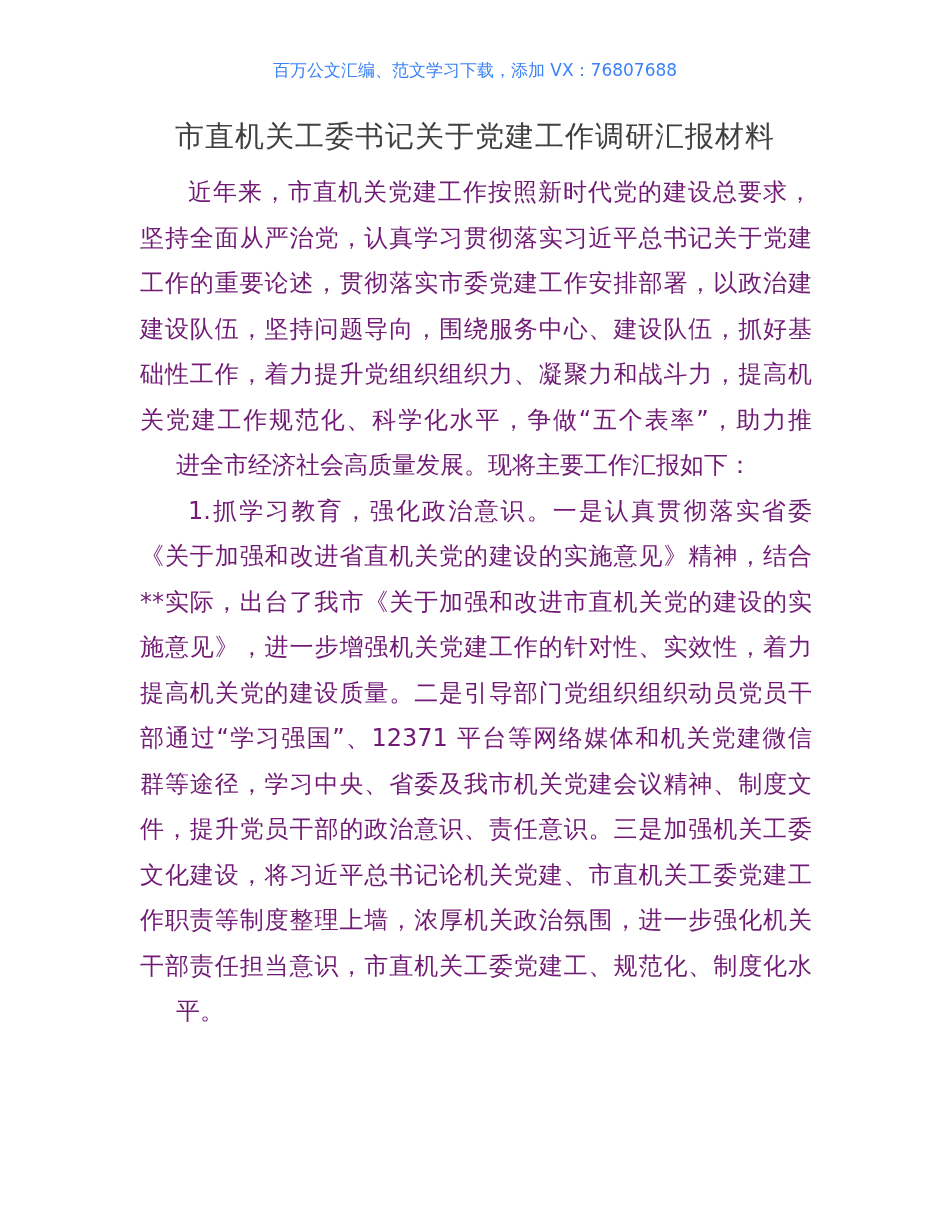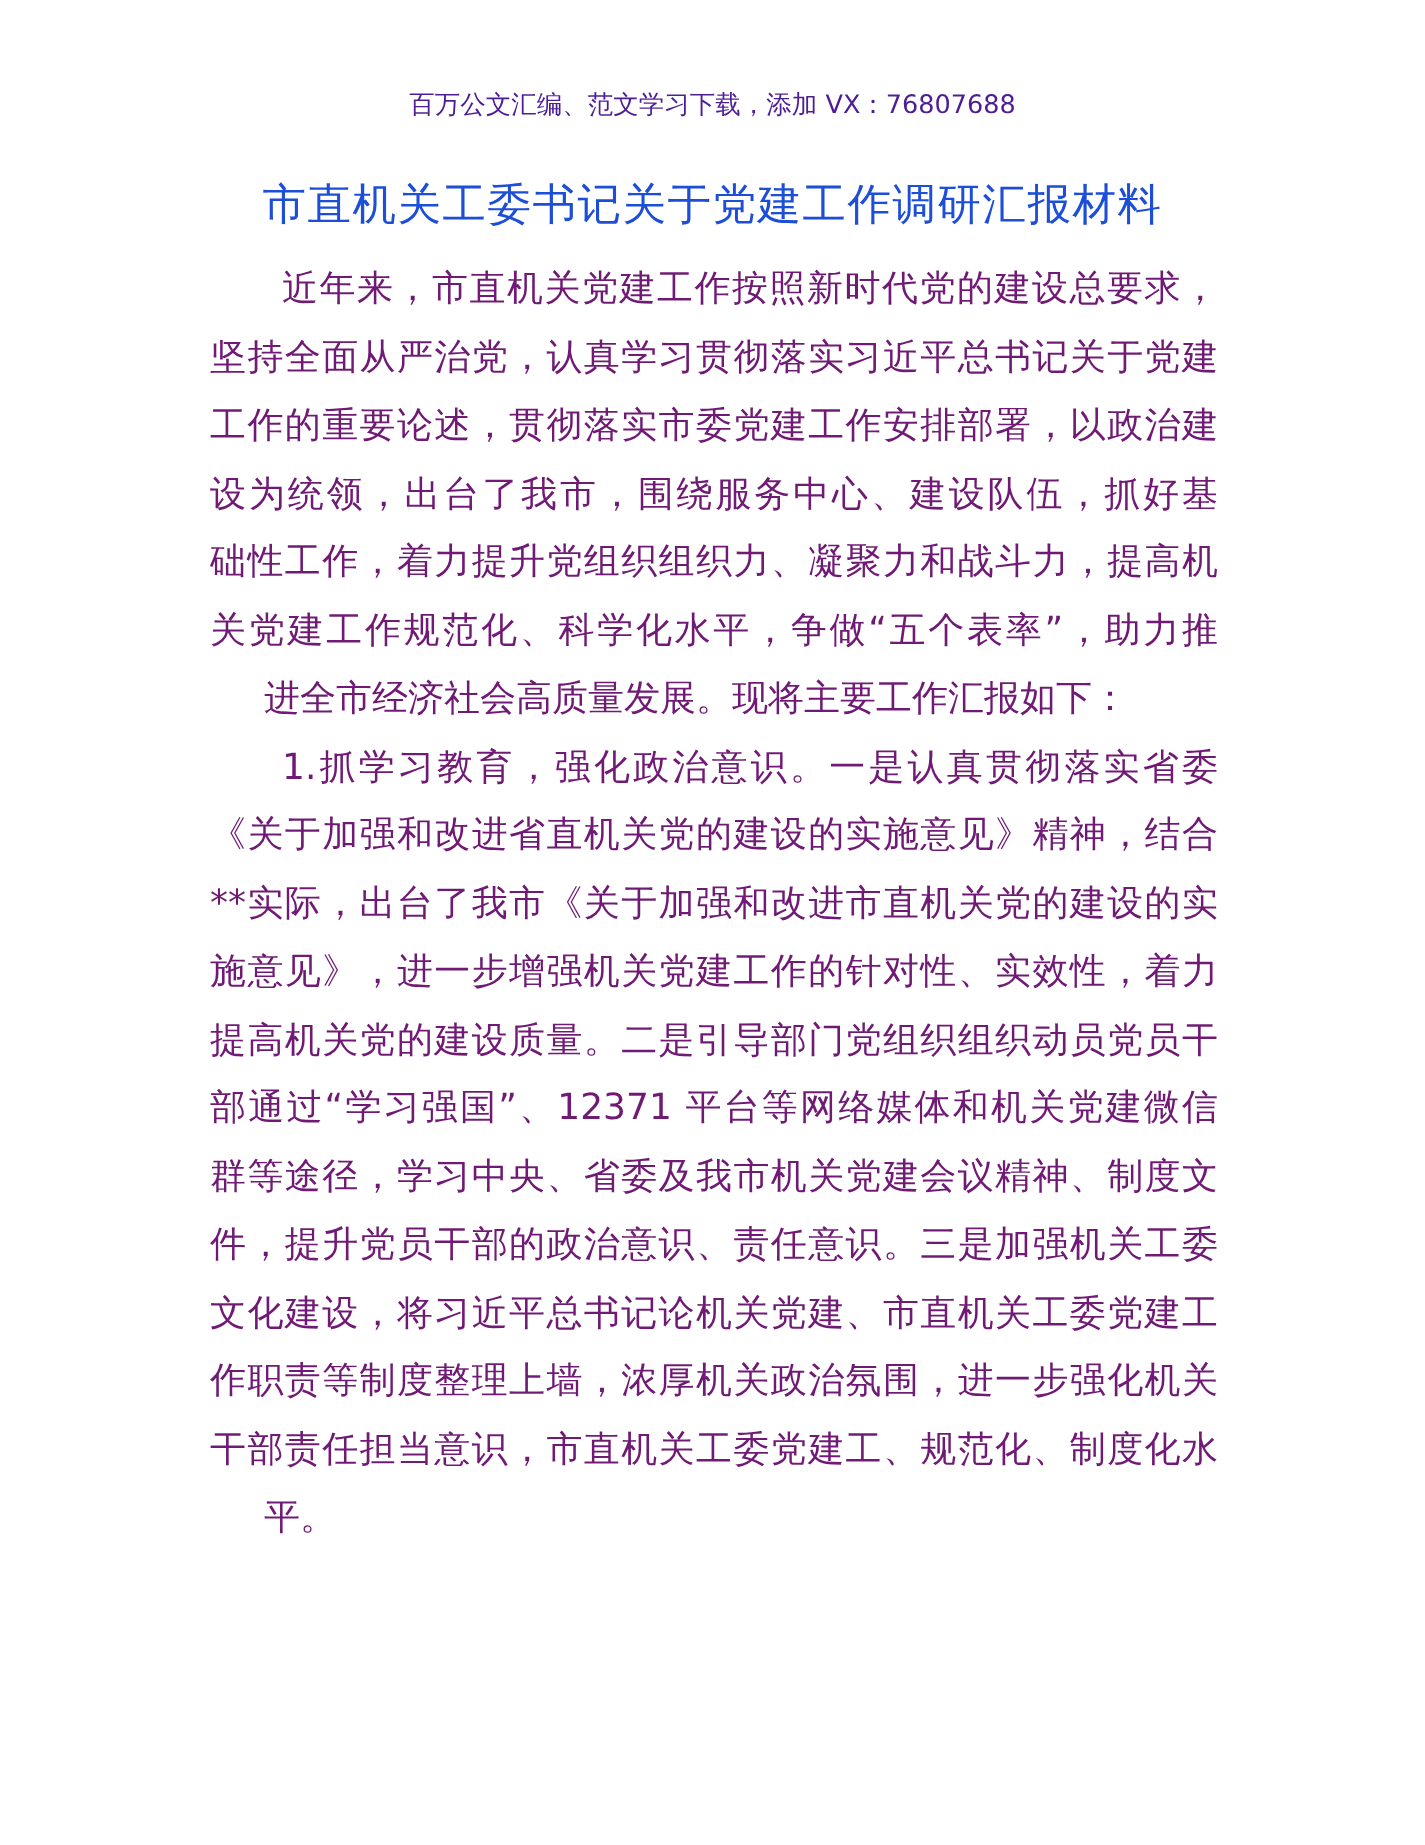--- a/index.html
+++ b/index.html
@@ -15,33 +15,33 @@
       font-family: "DejaVu Sans", "Liberation Sans", sans-serif;
       color: #111111;
     }
     .watermark {
       position: absolute;
       top: 56px;
       left: 0;
       width: 950px;
       text-align: center;
       font-size: 17px;
-      color: #4c1d95;
+      color: #3b82f6;
       line-height: 28px;
       letter-spacing: 0px;
     }
     .doc-title {
       position: absolute;
       top: 114px;
       left: 0;
       width: 950px;
       text-align: center;
       font-size: 29px;
       line-height: 44px;
-      color: #1d4ed8;
+      color: #404040;
       letter-spacing: 1px;
     }
     .doc-body {
       position: absolute;
       top: 170px;
       left: 140px;
       width: 672px;
     }
     .lines {
       margin: 0;
@@ -72,21 +72,21 @@
 
 <div class="watermark">百万公文汇编、范文学习下载，添加 VX：76807688</div>
 
 <div class="doc-title">市直机关工委书记关于党建工作调研汇报材料</div>
 
 <div class="doc-body">
   <div class="lines">
     <span class="line indent">近年来，市直机关党建工作按照新时代党的建设总要求，</span>
     <span class="line">坚持全面从严治党，认真学习贯彻落实习近平总书记关于党建</span>
     <span class="line">工作的重要论述，贯彻落实市委党建工作安排部署，以政治建</span>
-    <span class="line">设为统领，出台了我市，围绕服务中心、建设队伍，抓好基</span>
+    <span class="line">建设队伍，坚持问题导向，围绕服务中心、建设队伍，抓好基</span>
     <span class="line">础性工作，着力提升党组织组织力、凝聚力和战斗力，提高机</span>
     <span class="line">关党建工作规范化、科学化水平，争做“五个表率”，助力推</span>
     <span class="line last">进全市经济社会高质量发展。现将主要工作汇报如下：</span>
   </div>
 
 
   <div class="lines">
     <span class="line indent">1.抓学习教育，强化政治意识。一是认真贯彻落实省委</span>
     <span class="line">《关于加强和改进省直机关党的建设的实施意见》精神，结合</span>
     <span class="line">**实际，出台了我市《关于加强和改进市直机关党的建设的实</span>

